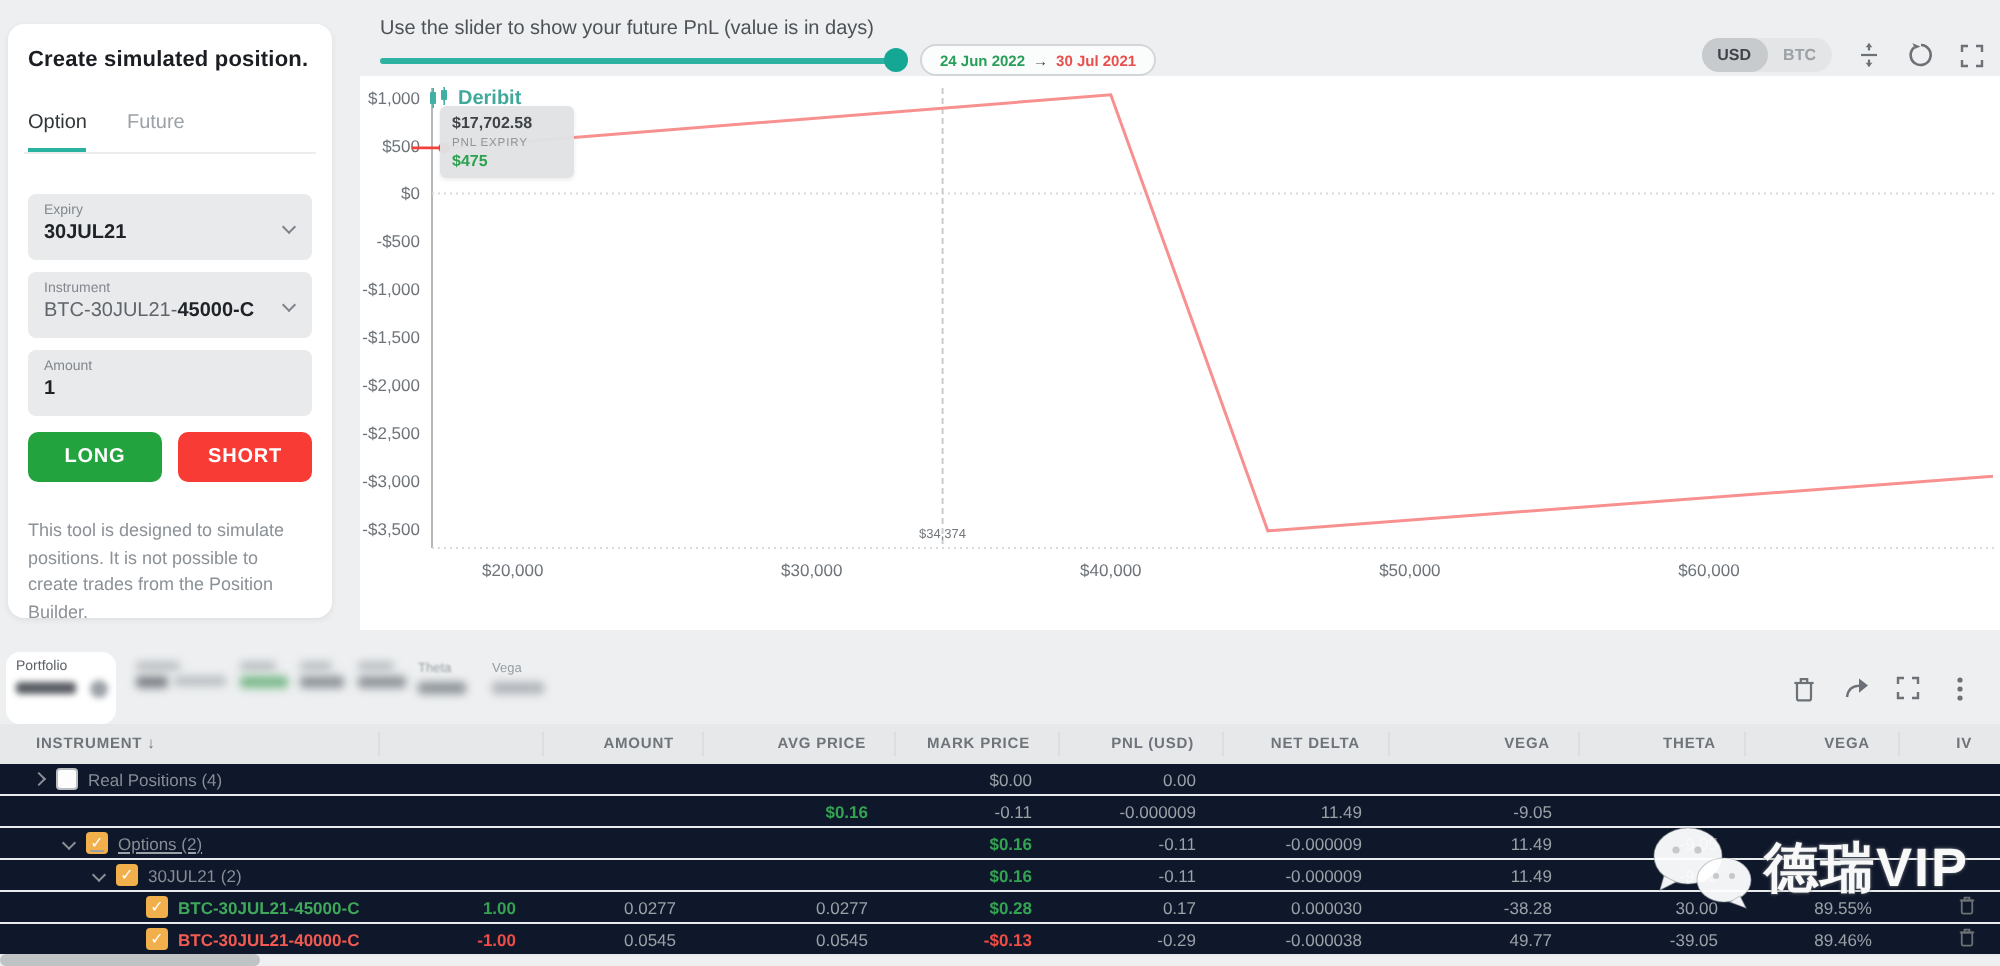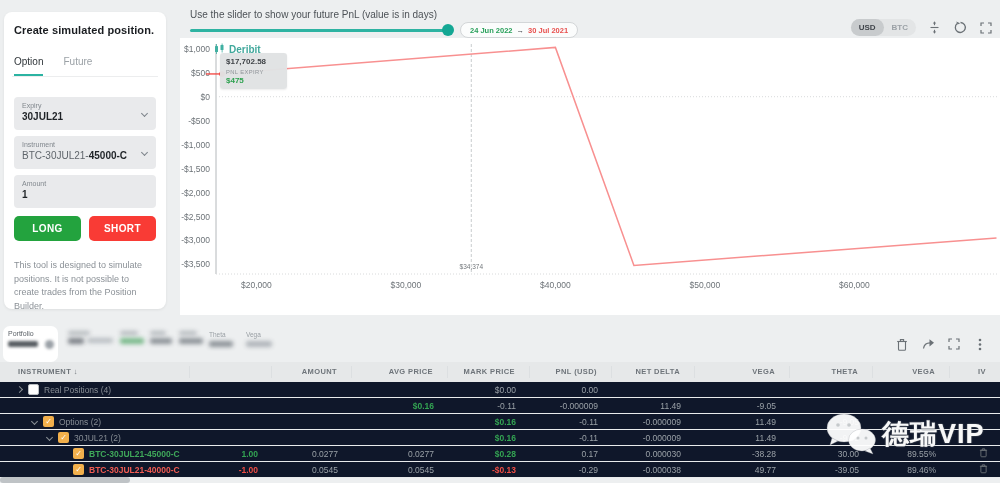--- a/index.html
+++ b/index.html
@@ -351,21 +351,21 @@
         <div class="td"></div>
         <div class="td c-green">$0.16</div>
         <div class="td">-0.11</div>
         <div class="td">-0.000009</div>
         <div class="td">11.49</div>
         <div class="td">-9.05</div>
         <div class="td"></div>
         <div class="td" style="padding-right: 12px;"></div>
       </div>
       <div class="trow grid-cols">
-        <div class="td instr" style="padding-left: 31px;">
+        <div class="td instr" style="padding-left: 31px; text-decoration: underline;">
           <span class="caret-slot">
             <span class="chev row"></span>
           </span>
           <span class="checkbox checked"></span>
           <span class="row-lbl lbl-gray">Options (2)</span>
         </div>
         <div class="td"></div>
         <div class="td"></div>
         <div class="td"></div>
         <div class="td c-green">$0.16</div>

